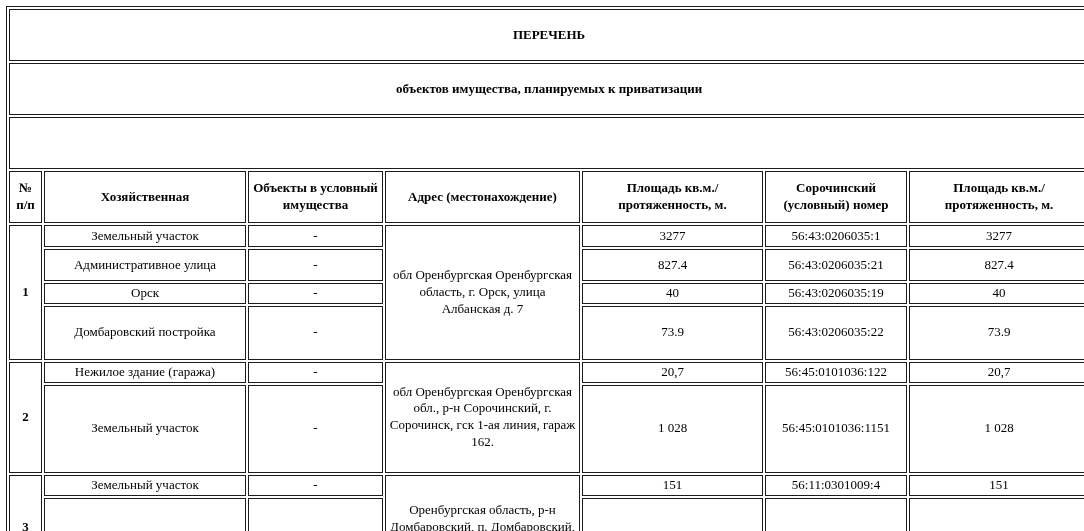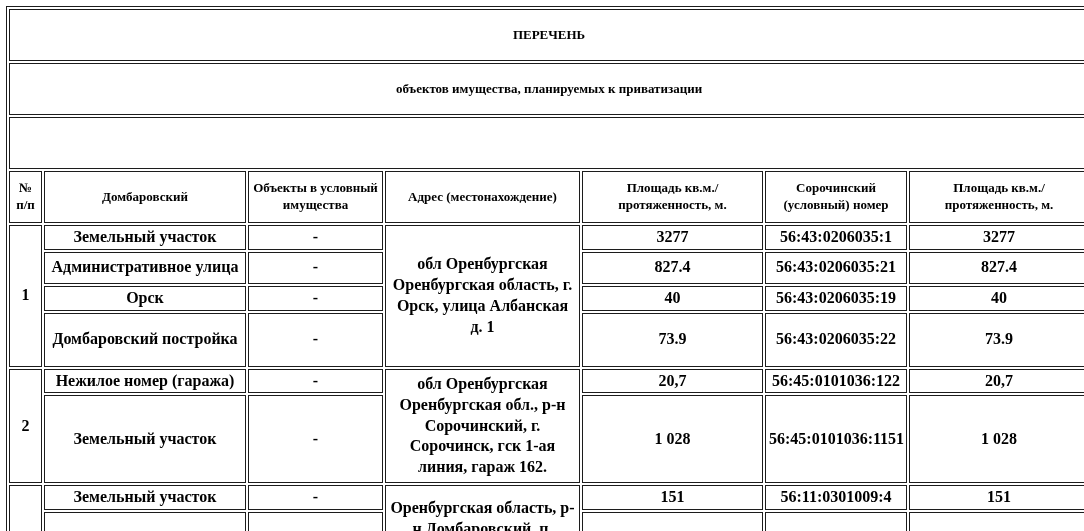--- a/index.html
+++ b/index.html
@@ -20,24 +20,23 @@
     border-spacing: 2px;
     border: 1px solid #1c1c1c;
     table-layout: fixed;
     background: #ffffff;
   }
   .doc-table th, .doc-table td {
     border: 1px solid #1c1c1c;
     text-align: center;
     vertical-align: middle;
     padding: 1px 3px;
-    font-size: 16px;
+    font-size: 13px;
     line-height: 1.3;
     overflow: hidden;
-    font-weight: bold;
   }
   .title-cell {
     font-weight: bold;
     font-size: 15px;
     height: 34px;
   }
   .subtitle-cell {
     font-weight: bold;
     font-size: 14px;
     height: 30px;
@@ -68,34 +67,34 @@
       <th class="title-cell" colspan="7">ПЕРЕЧЕНЬ</th>
     </tr>
     <tr>
       <th class="subtitle-cell" colspan="7">объектов имущества, планируемых к приватизации</th>
     </tr>
     <tr>
       <th class="gap-cell" colspan="7"></th>
     </tr>
     <tr>
       <th>№ п/п</th>
-      <th>Домбаровский</th>
+      <th>Хозяйственная</th>
       <th>Объекты в условный имущества</th>
       <th>Адрес (местонахождение)</th>
       <th>Площадь кв.м./ протяженность, м.</th>
       <th>Сорочинский (условный) номер</th>
       <th>Площадь кв.м./ протяженность, м.</th>
     </tr>
   </thead>
   <tbody>
       <tr style="height: 22px;">
         <td class="num-cell" rowspan="4">1</td>
         <td>Земельный участок</td>
         <td>-</td>
-        <td rowspan="4">обл Оренбургская Оренбургская область, г. Орск, улица Албанская д. 1</td>
+        <td rowspan="4">обл Оренбургская Оренбургская область, г. Орск, улица Албанская д. 7</td>
         <td>3277</td>
         <td>56:43:0206035:1</td>
         <td>3277</td>
       </tr>
       <tr style="height: 32px;">
         <td>Административное улица</td>
         <td>-</td>
         <td>827.4</td>
         <td>56:43:0206035:21</td>
         <td>827.4</td>
@@ -109,21 +108,21 @@
       </tr>
       <tr style="height: 54px;">
         <td>Домбаровский постройка</td>
         <td>-</td>
         <td>73.9</td>
         <td>56:43:0206035:22</td>
         <td>73.9</td>
       </tr>
       <tr style="height: 20px;">
         <td class="num-cell" rowspan="2">2</td>
-        <td>Нежилое номер (гаража)</td>
+        <td>Нежилое здание (гаража)</td>
         <td>-</td>
         <td rowspan="2">обл Оренбургская Оренбургская обл., р-н Сорочинский, г. Сорочинск, гск 1-ая линия, гараж 162.</td>
         <td>20,7</td>
         <td>56:45:0101036:122</td>
         <td>20,7</td>
       </tr>
       <tr style="height: 88px;">
         <td>Земельный участок</td>
         <td>-</td>
         <td>1 028</td>

